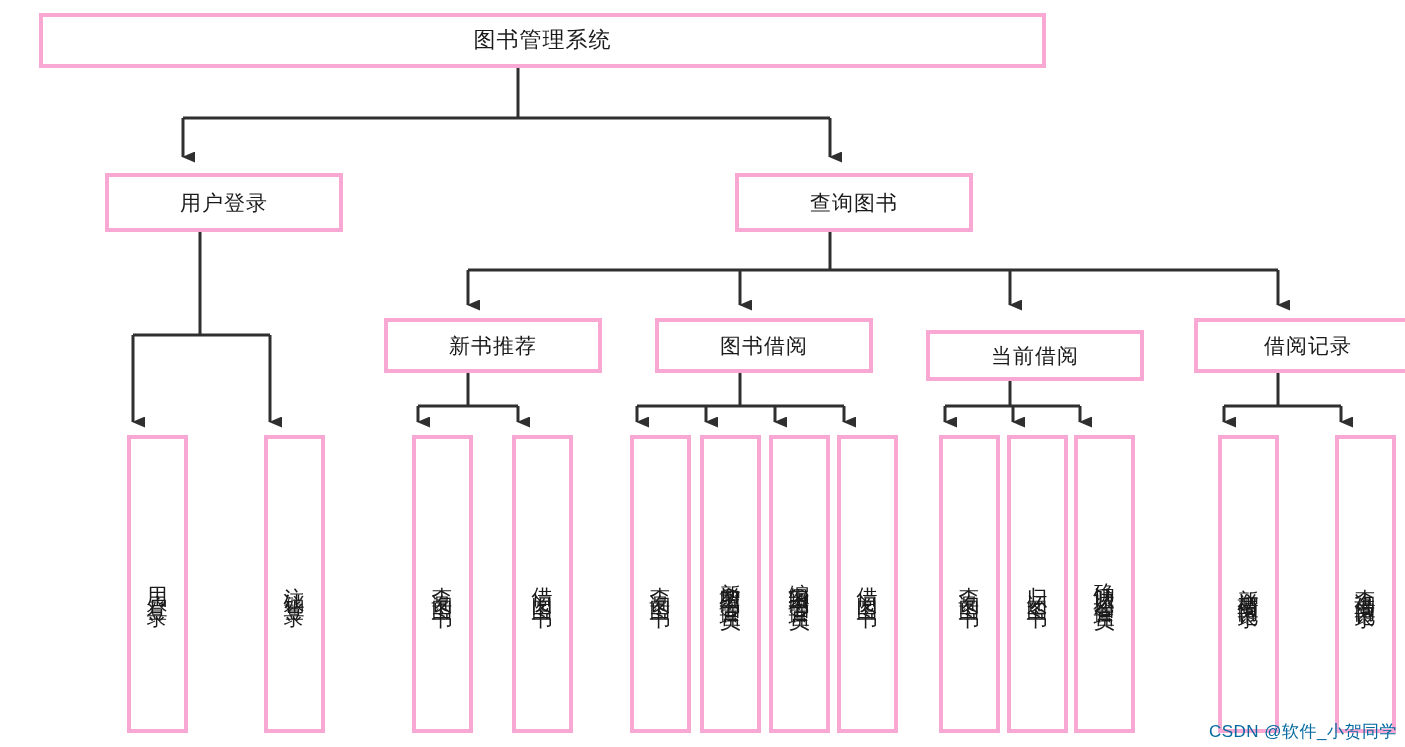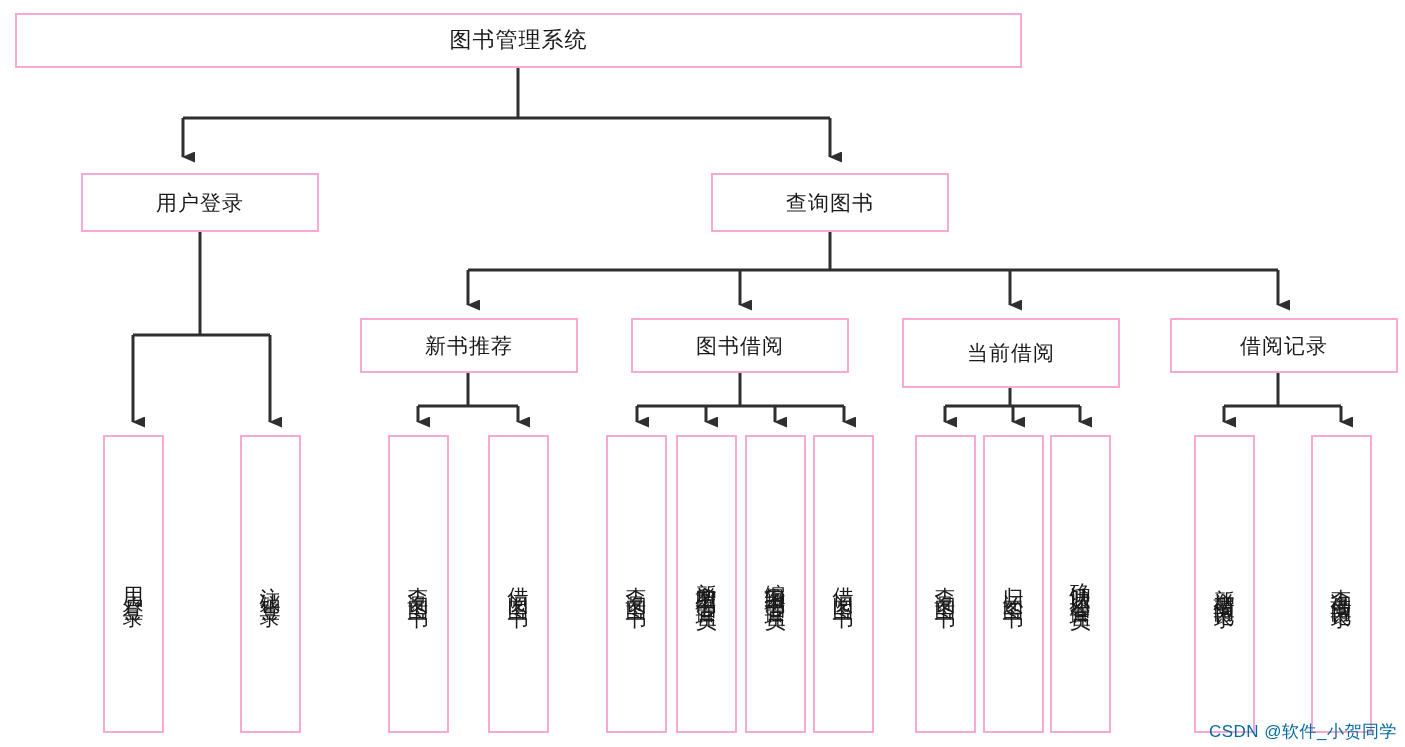--- a/index.html
+++ b/index.html
@@ -14,25 +14,26 @@
     position: relative;
     width: 1405px;
     height: 747px;
     background: #ffffff;
     overflow: hidden;
   }
   .node {
     position: absolute;
     box-sizing: border-box;
     background: #ffffff;
-    border: 2px solid #f9a8d4;
+    border: 4px solid #f9a8d4;
     display: flex;
     align-items: center;
     justify-content: center;
     color: #1a1a1a;
+    margin-left: 24px;
   }
   .node-h {
     font-size: 21px;
     letter-spacing: 1px;
     line-height: 1.1;
     white-space: nowrap;
   }
   .node-root {
     font-size: 22px;
   }
@@ -131,21 +132,21 @@
   <div class="node node-h" style="left:711px; top:173px; width:238px; height:59px;">
     <span>查询图书</span>
   </div>
 
   <div class="node node-h" style="left:360px; top:318px; width:218px; height:55px;">
     <span>新书推荐</span>
   </div>
   <div class="node node-h" style="left:631px; top:318px; width:218px; height:55px;">
     <span>图书借阅</span>
   </div>
-  <div class="node node-h" style="left:902px; top:318px; width:218px; height:70px;">
+  <div class="node node-h" style="left:902px; top:330px; width:218px; height:51px;">
     <span>当前借阅</span>
   </div>
   <div class="node node-h" style="left:1170px; top:318px; width:228px; height:55px;text-align:right;">
     <span>借阅记录</span>
   </div>
 
   <div class="node node-v" style="left:103px; top:435px; width:61px; height:298px;">
     <span>用户登录</span>
   </div>
   <div class="node node-v" style="left:240px; top:435px; width:61px; height:298px;">

